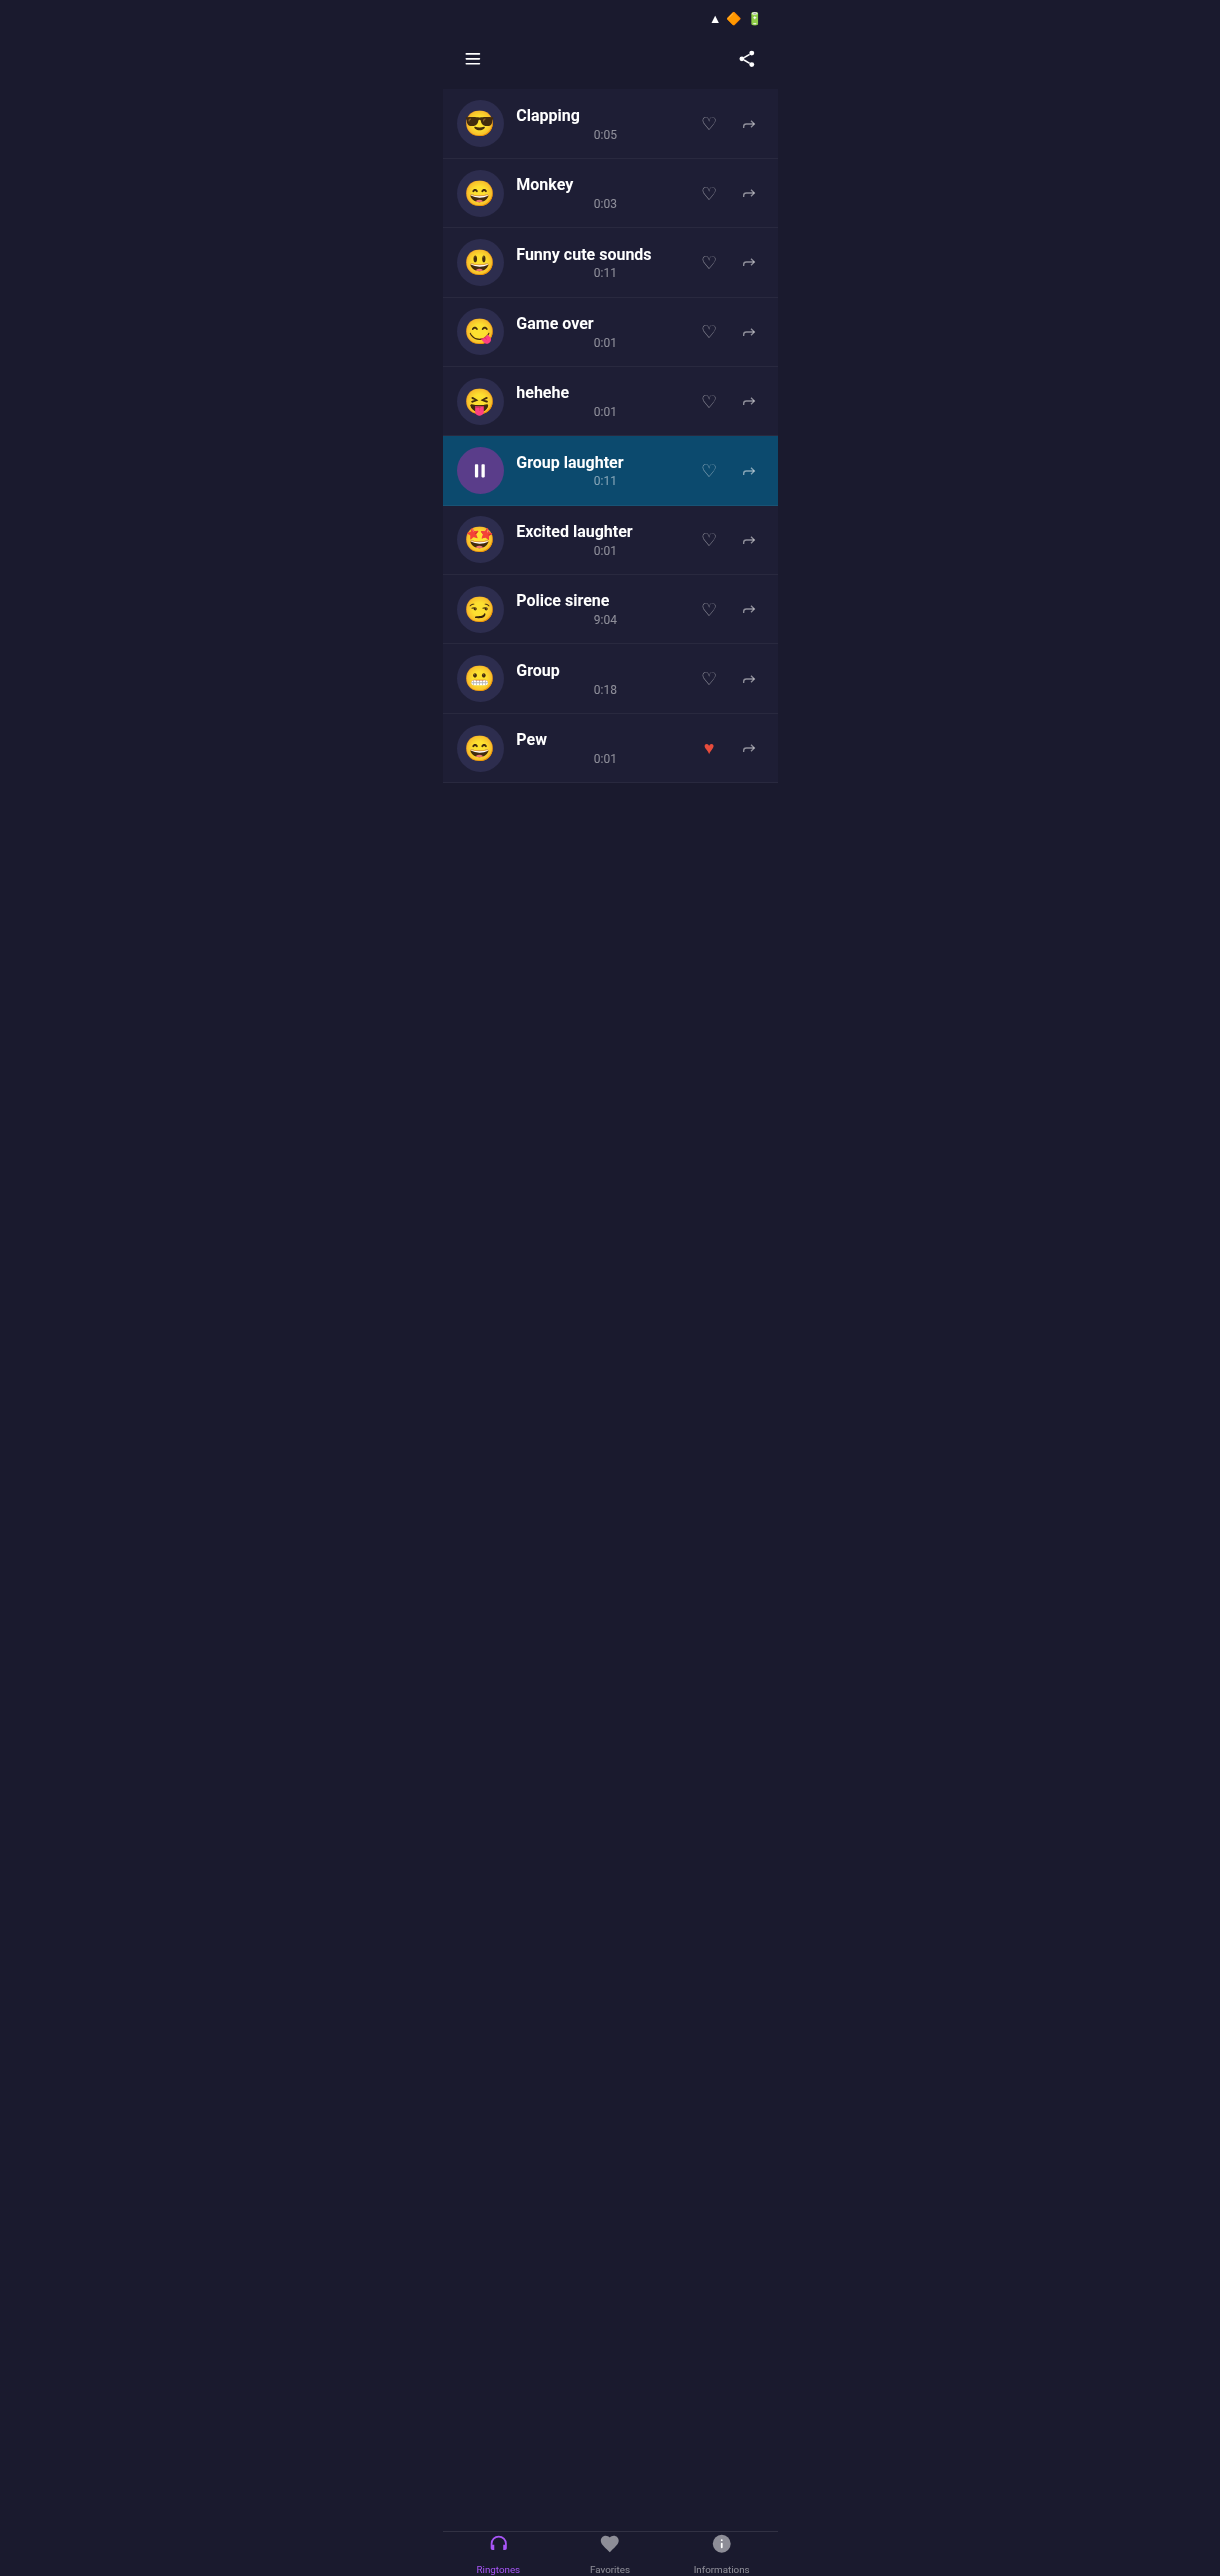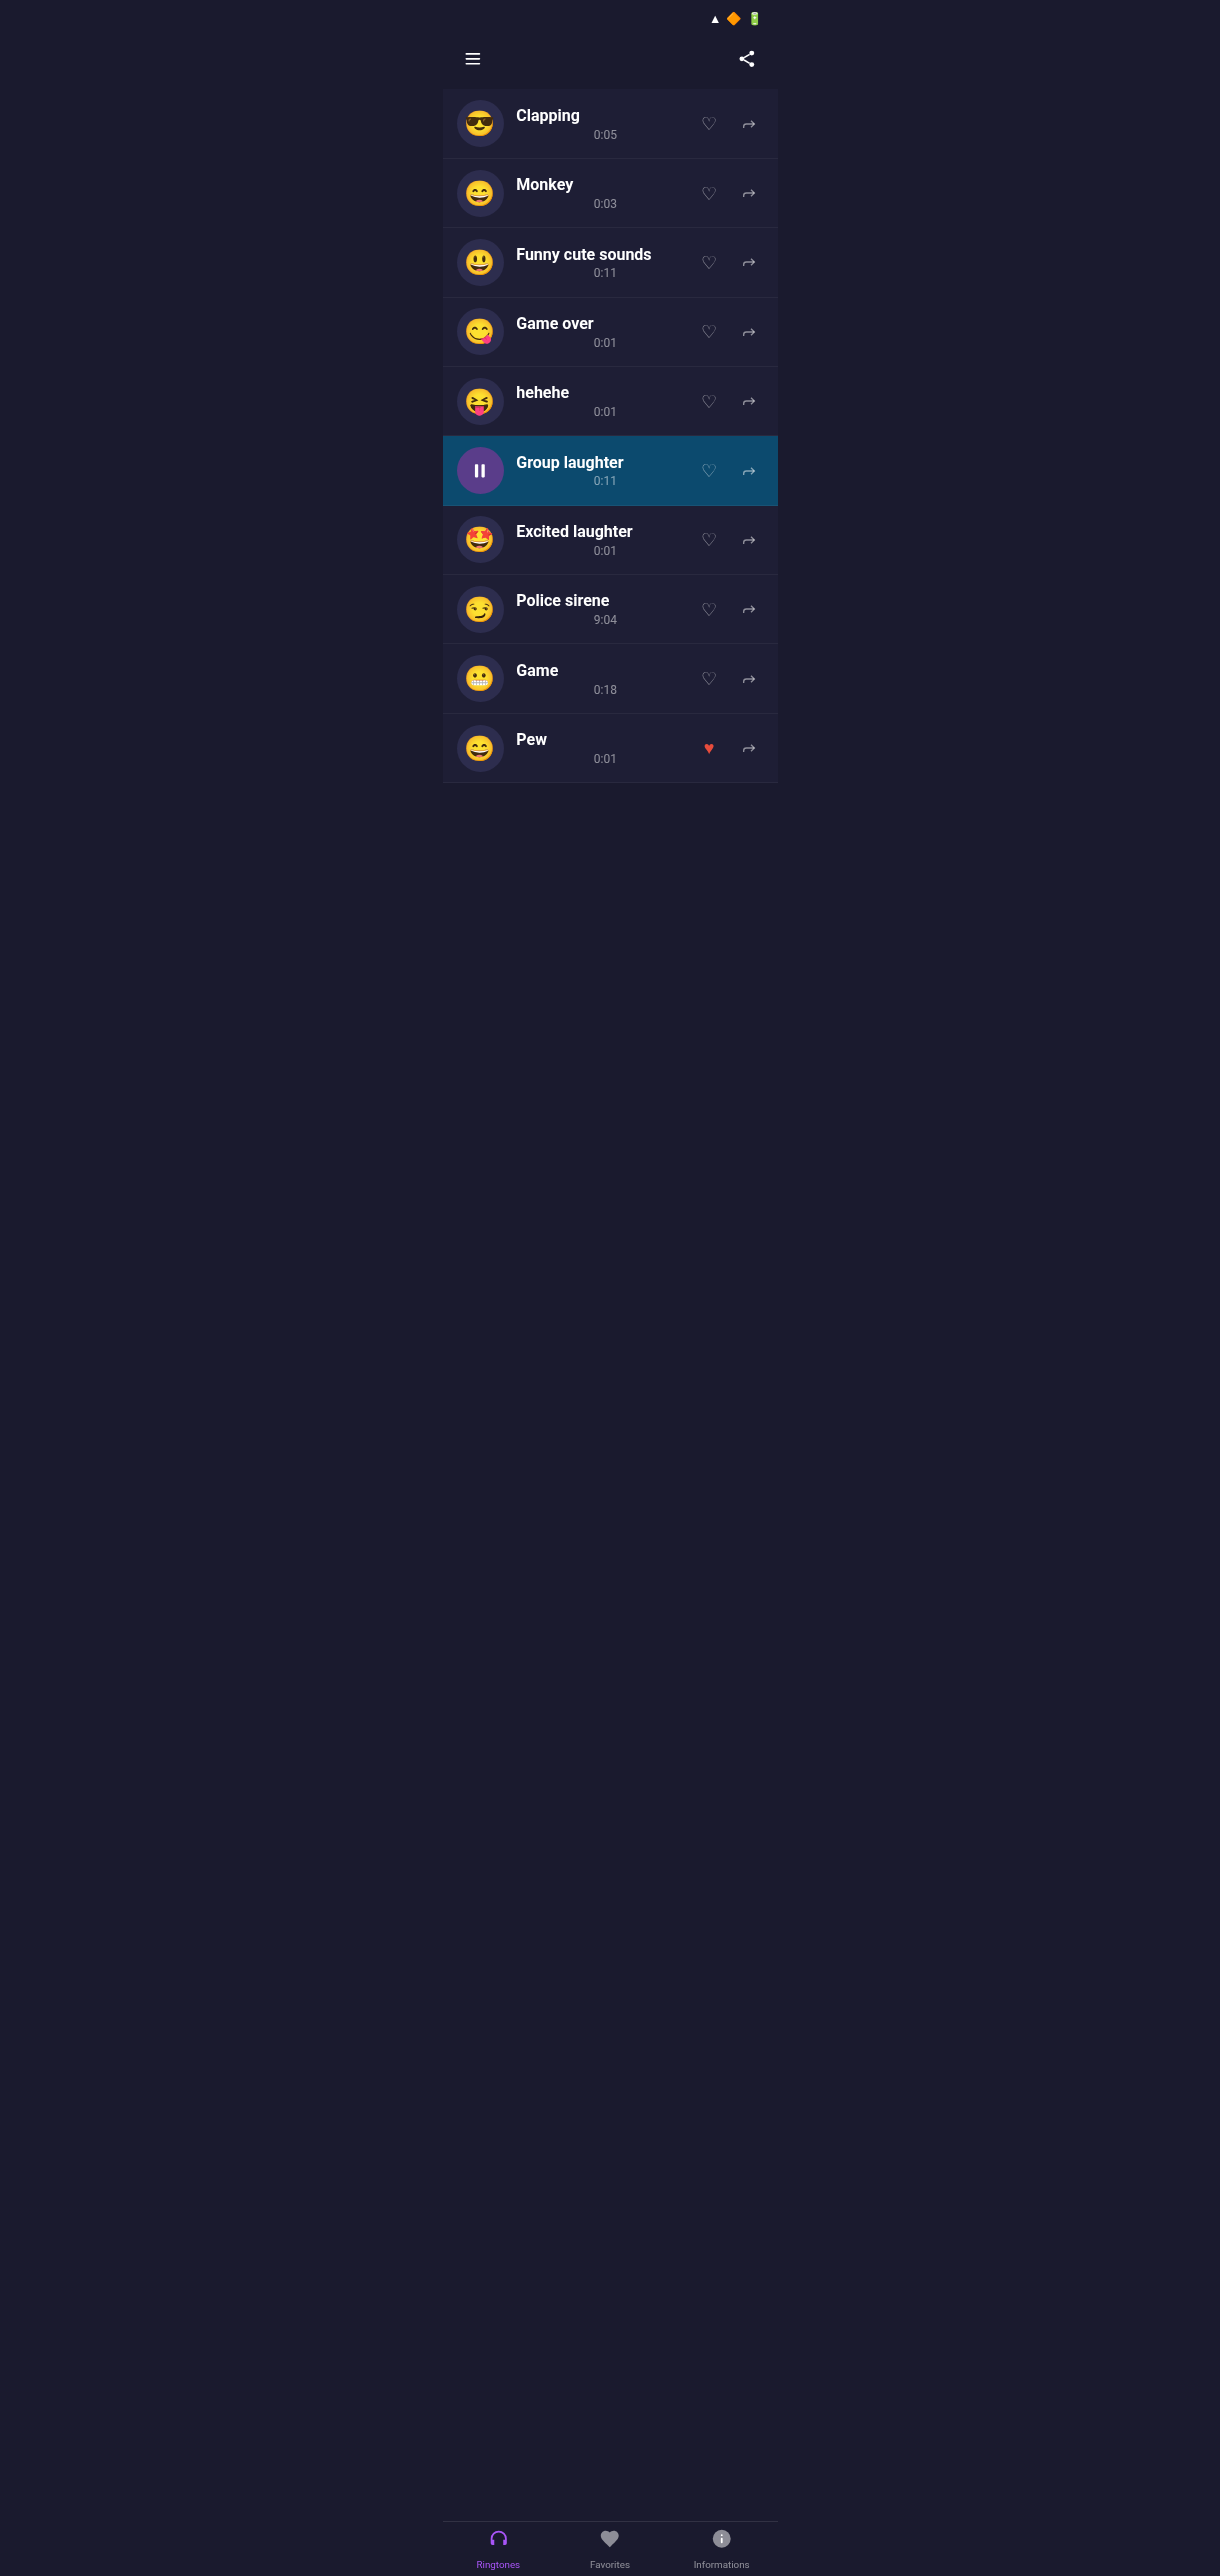--- a/index.html
+++ b/index.html
@@ -151,21 +151,21 @@
       color: #e74c3c;
     }
 
     .bottom-nav {
       display: flex;
       background-color: #1a1a2e;
       border-top: 0.9px solid rgba(255,255,255,0.1);
       position: fixed;
       bottom: 0;
       width: 335px;
-      height: 55px;
+      height: 45px;
     }
 
     .nav-item {
       flex: 1;
       display: flex;
       flex-direction: column;
       align-items: center;
       justify-content: center;
       gap: 3.6px;
       cursor: pointer;
@@ -374,21 +374,21 @@
           <svg width="16" height="16" viewBox="0 0 24 24" fill="none" stroke="rgba(255,255,255,0.5)" stroke-width="2">
             <polyline points="15 17 20 12 15 7"></polyline>
             <path d="M4 18v-2a4 4 0 0 1 4-4h12"></path>
           </svg>
         </div>
       </div>
     </div>
       <div class="sound-item">
       <div class="sound-avatar">😬</div>
       <div class="sound-info">
-        <div class="sound-name">Game</div>
+        <div class="sound-name">Group</div>
         <div class="sound-duration">0:18</div>
       </div>
       <div class="sound-actions">
         <div class="action-btn">
           <span class="heart-icon">♡</span>
         </div>
         <div class="action-btn">
           <svg width="16" height="16" viewBox="0 0 24 24" fill="none" stroke="rgba(255,255,255,0.5)" stroke-width="2">
             <polyline points="15 17 20 12 15 7"></polyline>
             <path d="M4 18v-2a4 4 0 0 1 4-4h12"></path>

